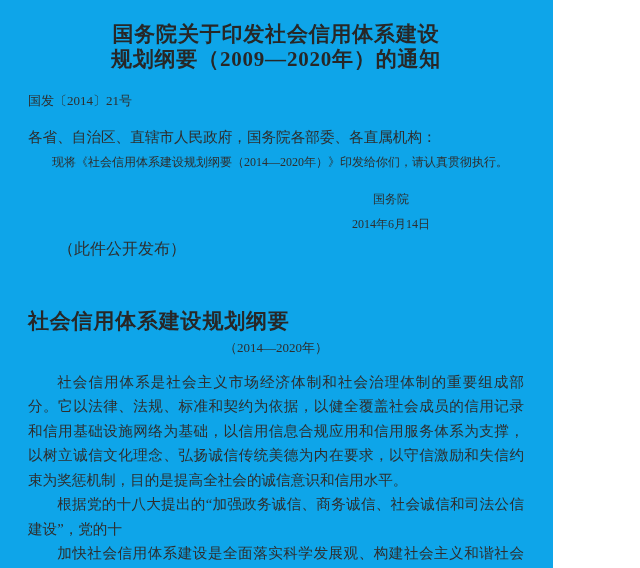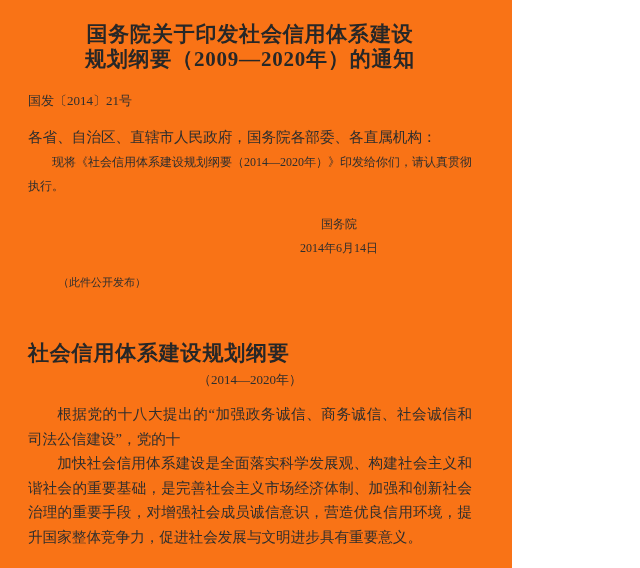--- a/index.html
+++ b/index.html
@@ -4,25 +4,25 @@
 <style>
   * { margin: 0; padding: 0; box-sizing: border-box; }
   html, body { width: 640px; height: 568px; }
   body {
     background: #ffffff;
     font-family: "Liberation Serif", "DejaVu Serif", serif;
     color: #2e2e2e;
     overflow: hidden;
   }
   .page {
-    width: 512px;
+    width: 553px;
     height: 568px;
-    padding: 22px 40px 0 28px;
+    padding: 22px 29px 0 28px;
     overflow: hidden;
-    background: #f97316;
+    background: #0ea5e9;
   }
   .doc-title {
     text-align: center;
     font-size: 21px;
     font-weight: 700;
     line-height: 25px;
     letter-spacing: 0.8px;
     color: #272727;
   }
   .doc-number {
@@ -47,22 +47,22 @@
   .signature {
     margin-top: 13px;
     margin-left: auto;
     margin-right: 38px;
     width: 190px;
     text-align: center;
     font-size: 12px;
     line-height: 24.5px;
   }
   .release-note {
-    margin-top: 9px;
-    font-size: 11px;
+    margin-top: 1px;
+    font-size: 16px;
     line-height: 24.5px;
     text-indent: 30px;
   }
   .attachment-title {
     margin-top: 46px;
     font-size: 21px;
     font-weight: 700;
     line-height: 26px;
     letter-spacing: 0.8px;
     color: #272727;
@@ -102,17 +102,18 @@
     <div>2014年6月14日</div>
   </div>
 
   <div class="release-note">（此件公开发布）</div>
 
   <h2 class="attachment-title">社会信用体系建设规划纲要</h2>
 
   <div class="attachment-subtitle">（2014—2020年）</div>
 
   <div class="paragraphs">
+    <p class="body-para">社会信用体系是社会主义市场经济体制和社会治理体制的重要组成部分。它以法律、法规、标准和契约为依据，以健全覆盖社会成员的信用记录和信用基础设施网络为基础，以信用信息合规应用和信用服务体系为支撑，以树立诚信文化理念、弘扬诚信传统美德为内在要求，以守信激励和失信约束为奖惩机制，目的是提高全社会的诚信意识和信用水平。</p>
     <p class="body-para">根据党的十八大提出的“加强政务诚信、商务诚信、社会诚信和司法公信建设”，党的十</p>
     <p class="body-para">加快社会信用体系建设是全面落实科学发展观、构建社会主义和谐社会的重要基础，是完善社会主义市场经济体制、加强和创新社会治理的重要手段，对增强社会成员诚信意识，营造优良信用环境，提升国家整体竞争力，促进社会发展与文明进步具有重要意义。</p>
   </div>
 
 </div>
 
 </body></html>

